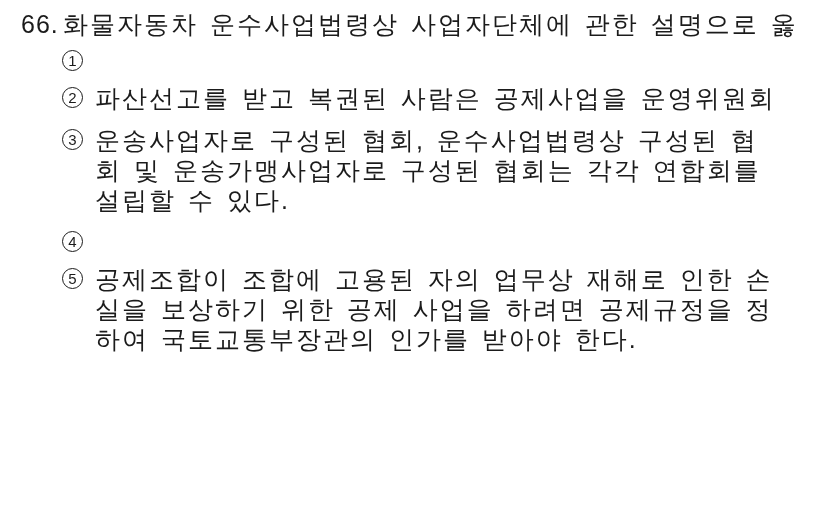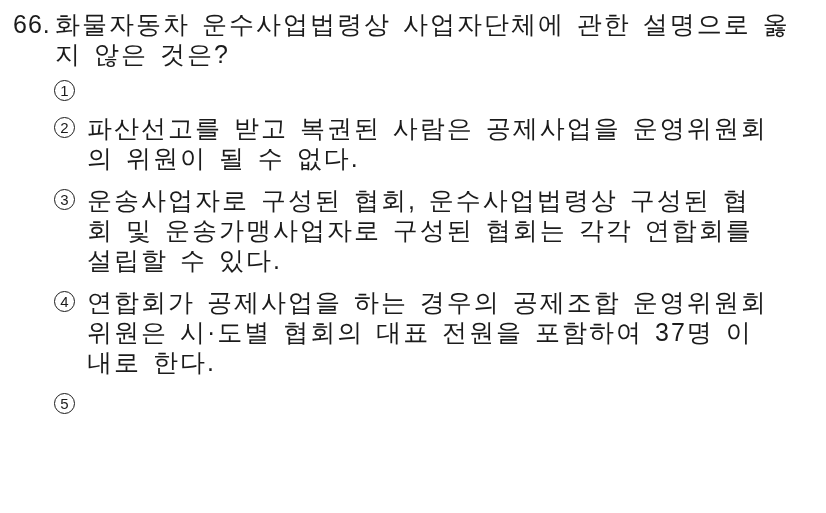--- a/index.html
+++ b/index.html
@@ -11,21 +11,21 @@
     height: 513px;
     background: #ffffff;
     color: #1b1b1b;
     font-family: "Liberation Sans", "DejaVu Sans", sans-serif;
     font-size: 25px;
     letter-spacing: 2px;
     word-spacing: 3px;
     overflow: hidden;
   }
   .doc {
-    padding: 9px 0 0 13px;
+    padding: 9px 0 0 21px;
   }
   .q-row {
     display: flex;
     align-items: flex-start;
   }
   .q-num {
     flex: none;
     width: 42px;
     line-height: 30px;
     letter-spacing: 1px;
@@ -65,64 +65,62 @@
 </style>
 </head>
 <body>
 
 <div class="doc">
 
   <div class="q-row">
     <div class="q-num">66.</div>
     <div class="q-lines">
       <div>화물자동차 운수사업법령상 사업자단체에 관한 설명으로 옳</div>
-      <div>지 않은 것은?</div>
     </div>
   </div>
 
   <div class="choices">
 
     <div class="choice">
       <div class="marker-wrap">
         <div class="marker">1</div>
       </div>
     </div>
 
     <div class="choice">
       <div class="marker-wrap">
         <div class="marker">2</div>
       </div>
       <div class="c-lines">
         <div>파산선고를 받고 복권된 사람은 공제사업을 운영위원회</div>
-        <div>의 위원이 될 수 없다.</div>
       </div>
     </div>
 
     <div class="choice">
       <div class="marker-wrap">
         <div class="marker">3</div>
       </div>
       <div class="c-lines">
         <div>운송사업자로 구성된 협회, 운수사업법령상 구성된 협</div>
         <div>회 및 운송가맹사업자로 구성된 협회는 각각 연합회를</div>
         <div>설립할 수 있다.</div>
       </div>
     </div>
 
     <div class="choice">
       <div class="marker-wrap">
         <div class="marker">4</div>
       </div>
-      <div class="c-lines">
-        <div>연합회가 공제사업을 하는 경우의 공제조합 운영위원회</div>
-        <div>위원은 시·도별 협회의 대표 전원을 포함하여 37명 이</div>
-        <div>내로 한다.</div>
-      </div>
     </div>
 
     <div class="choice">
       <div class="marker-wrap">
         <div class="marker">5</div>
+      </div>
+      <div class="c-lines">
+        <div>공제조합이 조합에 고용된 자의 업무상 재해로 인한 손</div>
+        <div>실을 보상하기 위한 공제 사업을 하려면 공제규정을 정</div>
+        <div>하여 국토교통부장관의 인가를 받아야 한다.</div>
       </div>
     </div>
 
   </div>
 </div>
 
 </body></html>

